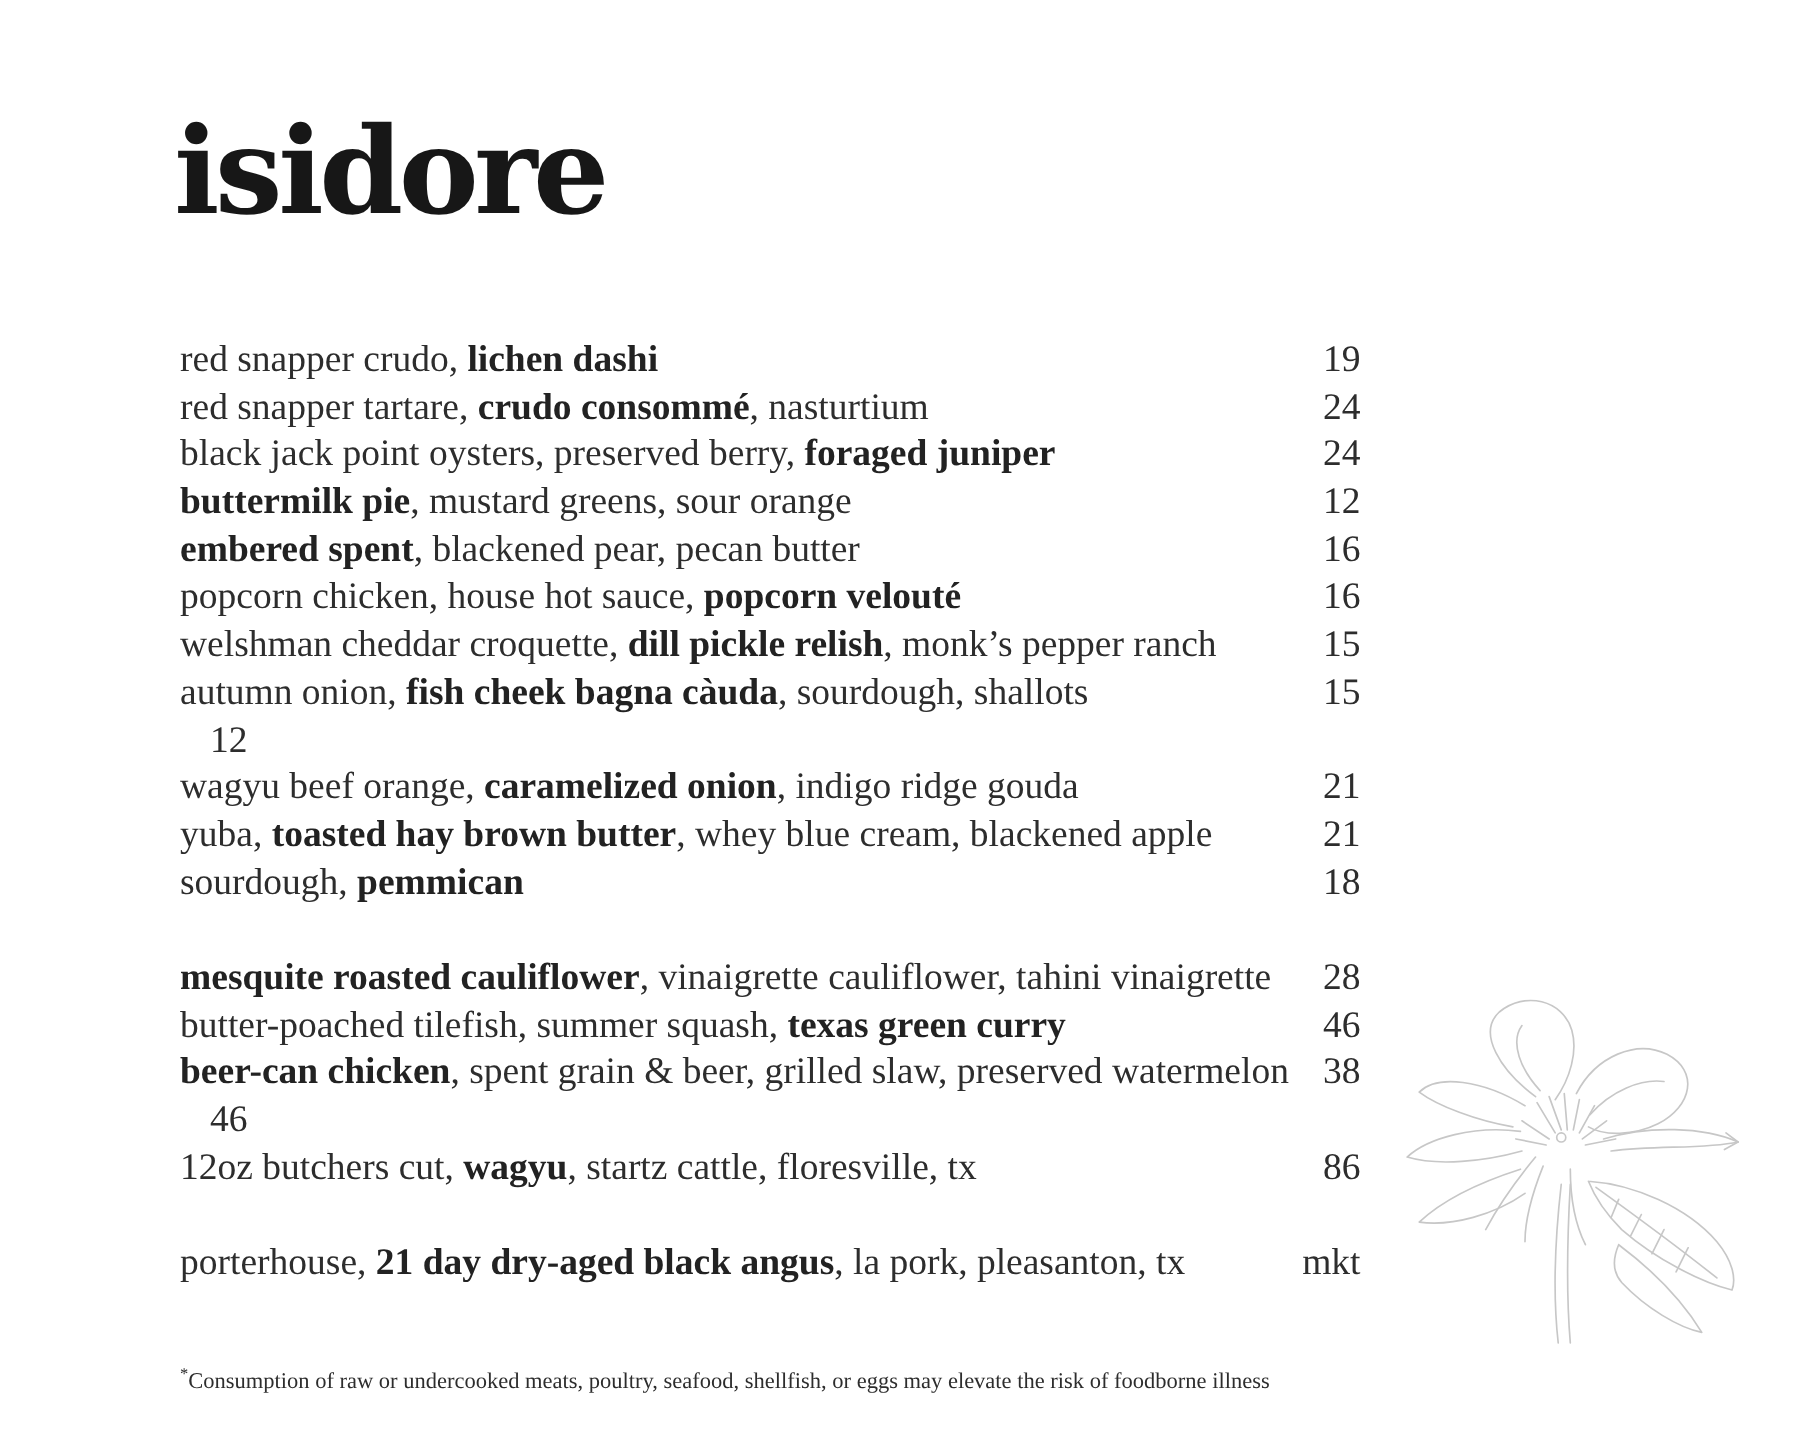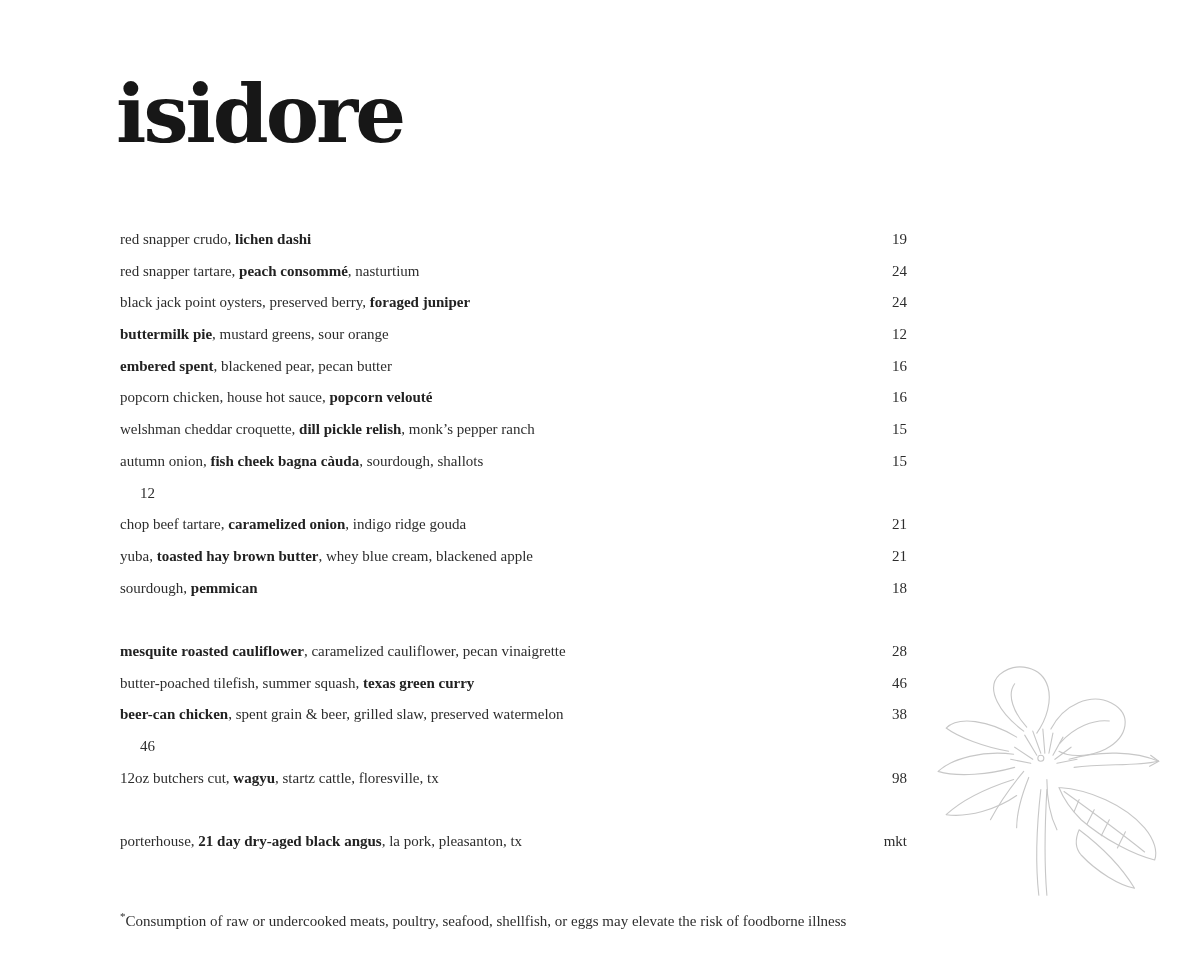--- a/index.html
+++ b/index.html
@@ -31,21 +31,21 @@
     top: 224px;
     width: 787px;
   }
   .menu-section + .menu-section { margin-top: 31.7px; }
   .menu-row {
     display: flex;
     justify-content: space-between;
     align-items: baseline;
     height: 31.7px;
     line-height: 31.7px;
-    font-size: 15px;
+    font-size: 25px;
     white-space: nowrap;
   }
   .item-text .bold { font-weight: 700; color: #222222; }
   .item-text .reg  { font-weight: 400; }
   .item-price {
     font-weight: 400;
     padding-left: 20px;
     text-align: center;
   }
   .disclaimer {
@@ -78,21 +78,21 @@
 
   <div class="logo">isidore</div>
 
   <div class="menu">
       <div class="menu-section">
         <div class="menu-row">
           <span class="item-text"><span class="reg">red snapper crudo, </span><span class="bold">lichen dashi</span></span>
           <span class="item-price">19</span>
         </div>
         <div class="menu-row">
-          <span class="item-text"><span class="reg">red snapper tartare, </span><span class="bold">peach consommé</span><span class="reg">, nasturtium</span></span>
+          <span class="item-text"><span class="reg">red snapper tartare, </span><span class="bold">crudo consommé</span><span class="reg">, nasturtium</span></span>
           <span class="item-price">24</span>
         </div>
         <div class="menu-row">
           <span class="item-text"><span class="reg">black jack point oysters, preserved berry, </span><span class="bold">foraged juniper</span></span>
           <span class="item-price">24</span>
         </div>
         <div class="menu-row">
           <span class="item-text"><span class="bold">buttermilk pie</span><span class="reg">, mustard greens, sour orange</span></span>
           <span class="item-price">12</span>
         </div>
@@ -109,51 +109,51 @@
           <span class="item-price">15</span>
         </div>
         <div class="menu-row">
           <span class="item-text"><span class="reg">autumn onion, </span><span class="bold">fish cheek bagna càuda</span><span class="reg">, sourdough, shallots</span></span>
           <span class="item-price">15</span>
         </div>
         <div class="menu-row">
           <span class="item-price">12</span>
         </div>
         <div class="menu-row">
-          <span class="item-text"><span class="reg">chop beef tartare, </span><span class="bold">caramelized onion</span><span class="reg">, indigo ridge gouda</span></span>
+          <span class="item-text"><span class="reg">wagyu beef orange, </span><span class="bold">caramelized onion</span><span class="reg">, indigo ridge gouda</span></span>
           <span class="item-price">21</span>
         </div>
         <div class="menu-row">
           <span class="item-text"><span class="reg">yuba, </span><span class="bold">toasted hay brown butter</span><span class="reg">, whey blue cream, blackened apple</span></span>
           <span class="item-price">21</span>
         </div>
         <div class="menu-row">
           <span class="item-text"><span class="reg">sourdough, </span><span class="bold">pemmican</span></span>
           <span class="item-price">18</span>
         </div>
       </div>
       <div class="menu-section">
         <div class="menu-row">
-          <span class="item-text"><span class="bold">mesquite roasted cauliflower</span><span class="reg">, caramelized cauliflower, pecan vinaigrette</span></span>
+          <span class="item-text"><span class="bold">mesquite roasted cauliflower</span><span class="reg">, vinaigrette cauliflower, tahini vinaigrette</span></span>
           <span class="item-price">28</span>
         </div>
         <div class="menu-row">
           <span class="item-text"><span class="reg">butter-poached tilefish, summer squash, </span><span class="bold">texas green curry</span></span>
           <span class="item-price">46</span>
         </div>
         <div class="menu-row">
           <span class="item-text"><span class="bold">beer-can chicken</span><span class="reg">, spent grain &amp; beer, grilled slaw, preserved watermelon</span></span>
           <span class="item-price">38</span>
         </div>
         <div class="menu-row">
           <span class="item-price">46</span>
         </div>
         <div class="menu-row">
           <span class="item-text"><span class="reg">12oz butchers cut, </span><span class="bold">wagyu</span><span class="reg">, startz cattle, floresville, tx</span></span>
-          <span class="item-price">98</span>
+          <span class="item-price">86</span>
         </div>
       </div>
       <div class="menu-section">
         <div class="menu-row">
           <span class="item-text"><span class="reg">porterhouse, </span><span class="bold">21 day dry-aged black angus</span><span class="reg">, la pork, pleasanton, tx</span></span>
           <span class="item-price">mkt</span>
         </div>
       </div>
     </div>
 

